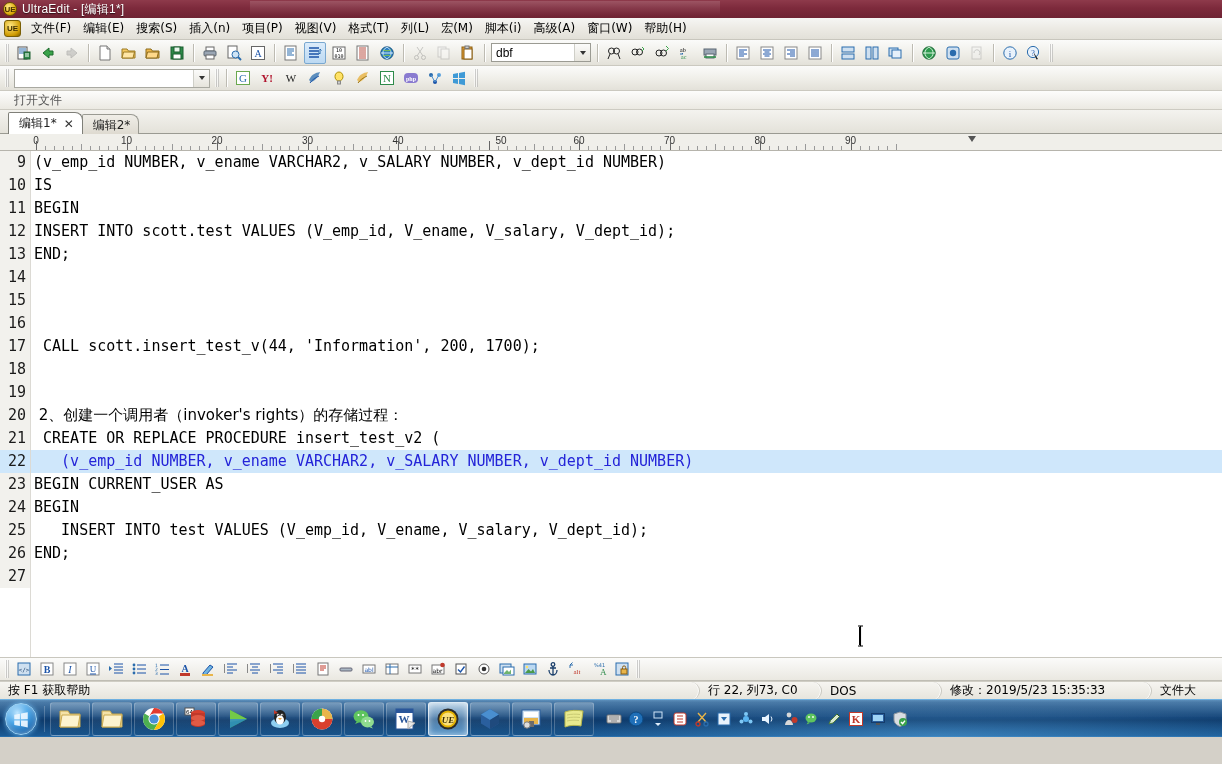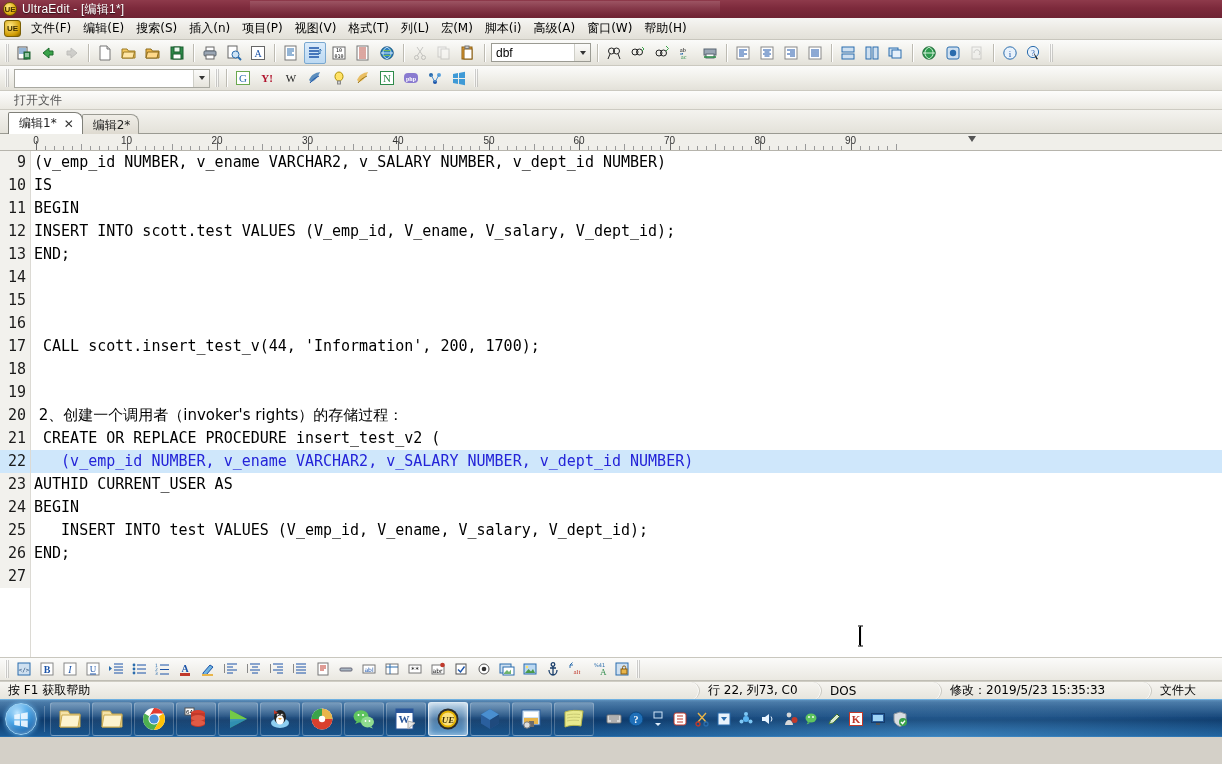--- a/index.html
+++ b/index.html
@@ -712,21 +712,21 @@
       <div class="rl-tick maj" style="left: 398px;"></div>
       <div class="rl-tick min" style="left: 407.05px;"></div>
       <div class="rl-tick min" style="left: 416.1px;"></div>
       <div class="rl-tick min" style="left: 425.15px;"></div>
       <div class="rl-tick min" style="left: 434.2px;"></div>
       <div class="rl-tick min" style="left: 443.25px; height: 6px;"></div>
       <div class="rl-tick min" style="left: 452.3px;"></div>
       <div class="rl-tick min" style="left: 461.35px;"></div>
       <div class="rl-tick min" style="left: 470.4px;"></div>
       <div class="rl-tick min" style="left: 479.45px;"></div>
-      <div class="rl-label" style="left: 489px; text-align: right;">50</div>
+      <div class="rl-label" style="left: 501px; text-align: right;">50</div>
       <div class="rl-tick maj" style="left: 488.5px;"></div>
       <div class="rl-tick min" style="left: 497.55px;"></div>
       <div class="rl-tick min" style="left: 506.6px;"></div>
       <div class="rl-tick min" style="left: 515.65px;"></div>
       <div class="rl-tick min" style="left: 524.7px;"></div>
       <div class="rl-tick min" style="left: 533.75px; height: 6px;"></div>
       <div class="rl-tick min" style="left: 542.8px;"></div>
       <div class="rl-tick min" style="left: 551.85px;"></div>
       <div class="rl-tick min" style="left: 560.9px;"></div>
       <div class="rl-tick min" style="left: 569.95px;"></div>
@@ -782,21 +782,21 @@
         <div class="code-line"><span class="ln">13</span><span class="src">END;</span></div>
         <div class="code-line"><span class="ln">14</span><span class="src"></span></div>
         <div class="code-line"><span class="ln">15</span></div>
         <div class="code-line"><span class="ln">16</span><span class="src"></span></div>
         <div class="code-line"><span class="ln">17</span><span class="src"> CALL scott.insert_test_v(44, 'Information', 200, 1700);</span></div>
         <div class="code-line"><span class="ln">18</span><span class="src"></span></div>
         <div class="code-line"><span class="ln">19</span><span class="src"></span></div>
         <div class="code-line"><span class="ln">20</span><span class="src cjk"> 2、创建一个调用者（invoker's rights）的存储过程：</span></div>
         <div class="code-line"><span class="ln">21</span><span class="src"> CREATE OR REPLACE PROCEDURE insert_test_v2 (</span></div>
         <div class="code-line hl"><span class="ln">22</span><span class="src">   (v_emp_id NUMBER, v_ename VARCHAR2, v_SALARY NUMBER, v_dept_id NUMBER)</span></div>
-        <div class="code-line"><span class="ln">23</span><span class="src">AUTHID CURRENT_USER AS</span></div>
+        <div class="code-line"><span class="ln">23</span><span class="src">BEGIN CURRENT_USER AS</span></div>
         <div class="code-line"><span class="ln">24</span><span class="src">BEGIN</span></div>
         <div class="code-line"><span class="ln">25</span><span class="src">   INSERT INTO test VALUES (V_emp_id, V_ename, V_salary, V_dept_id);</span></div>
         <div class="code-line"><span class="ln">26</span><span class="src">END;</span></div>
         <div class="code-line"><span class="ln">27</span><span class="src"></span></div>
       </div>
     <div class="editor-caret"></div>
     <svg class="mouse-cursor" viewBox="0 0 7 22">
       <path d="M1 1h5M3.5 1v20M1 21h5" stroke="#000" stroke-width="1.1" fill="none"></path>
     </svg>
   </div>

